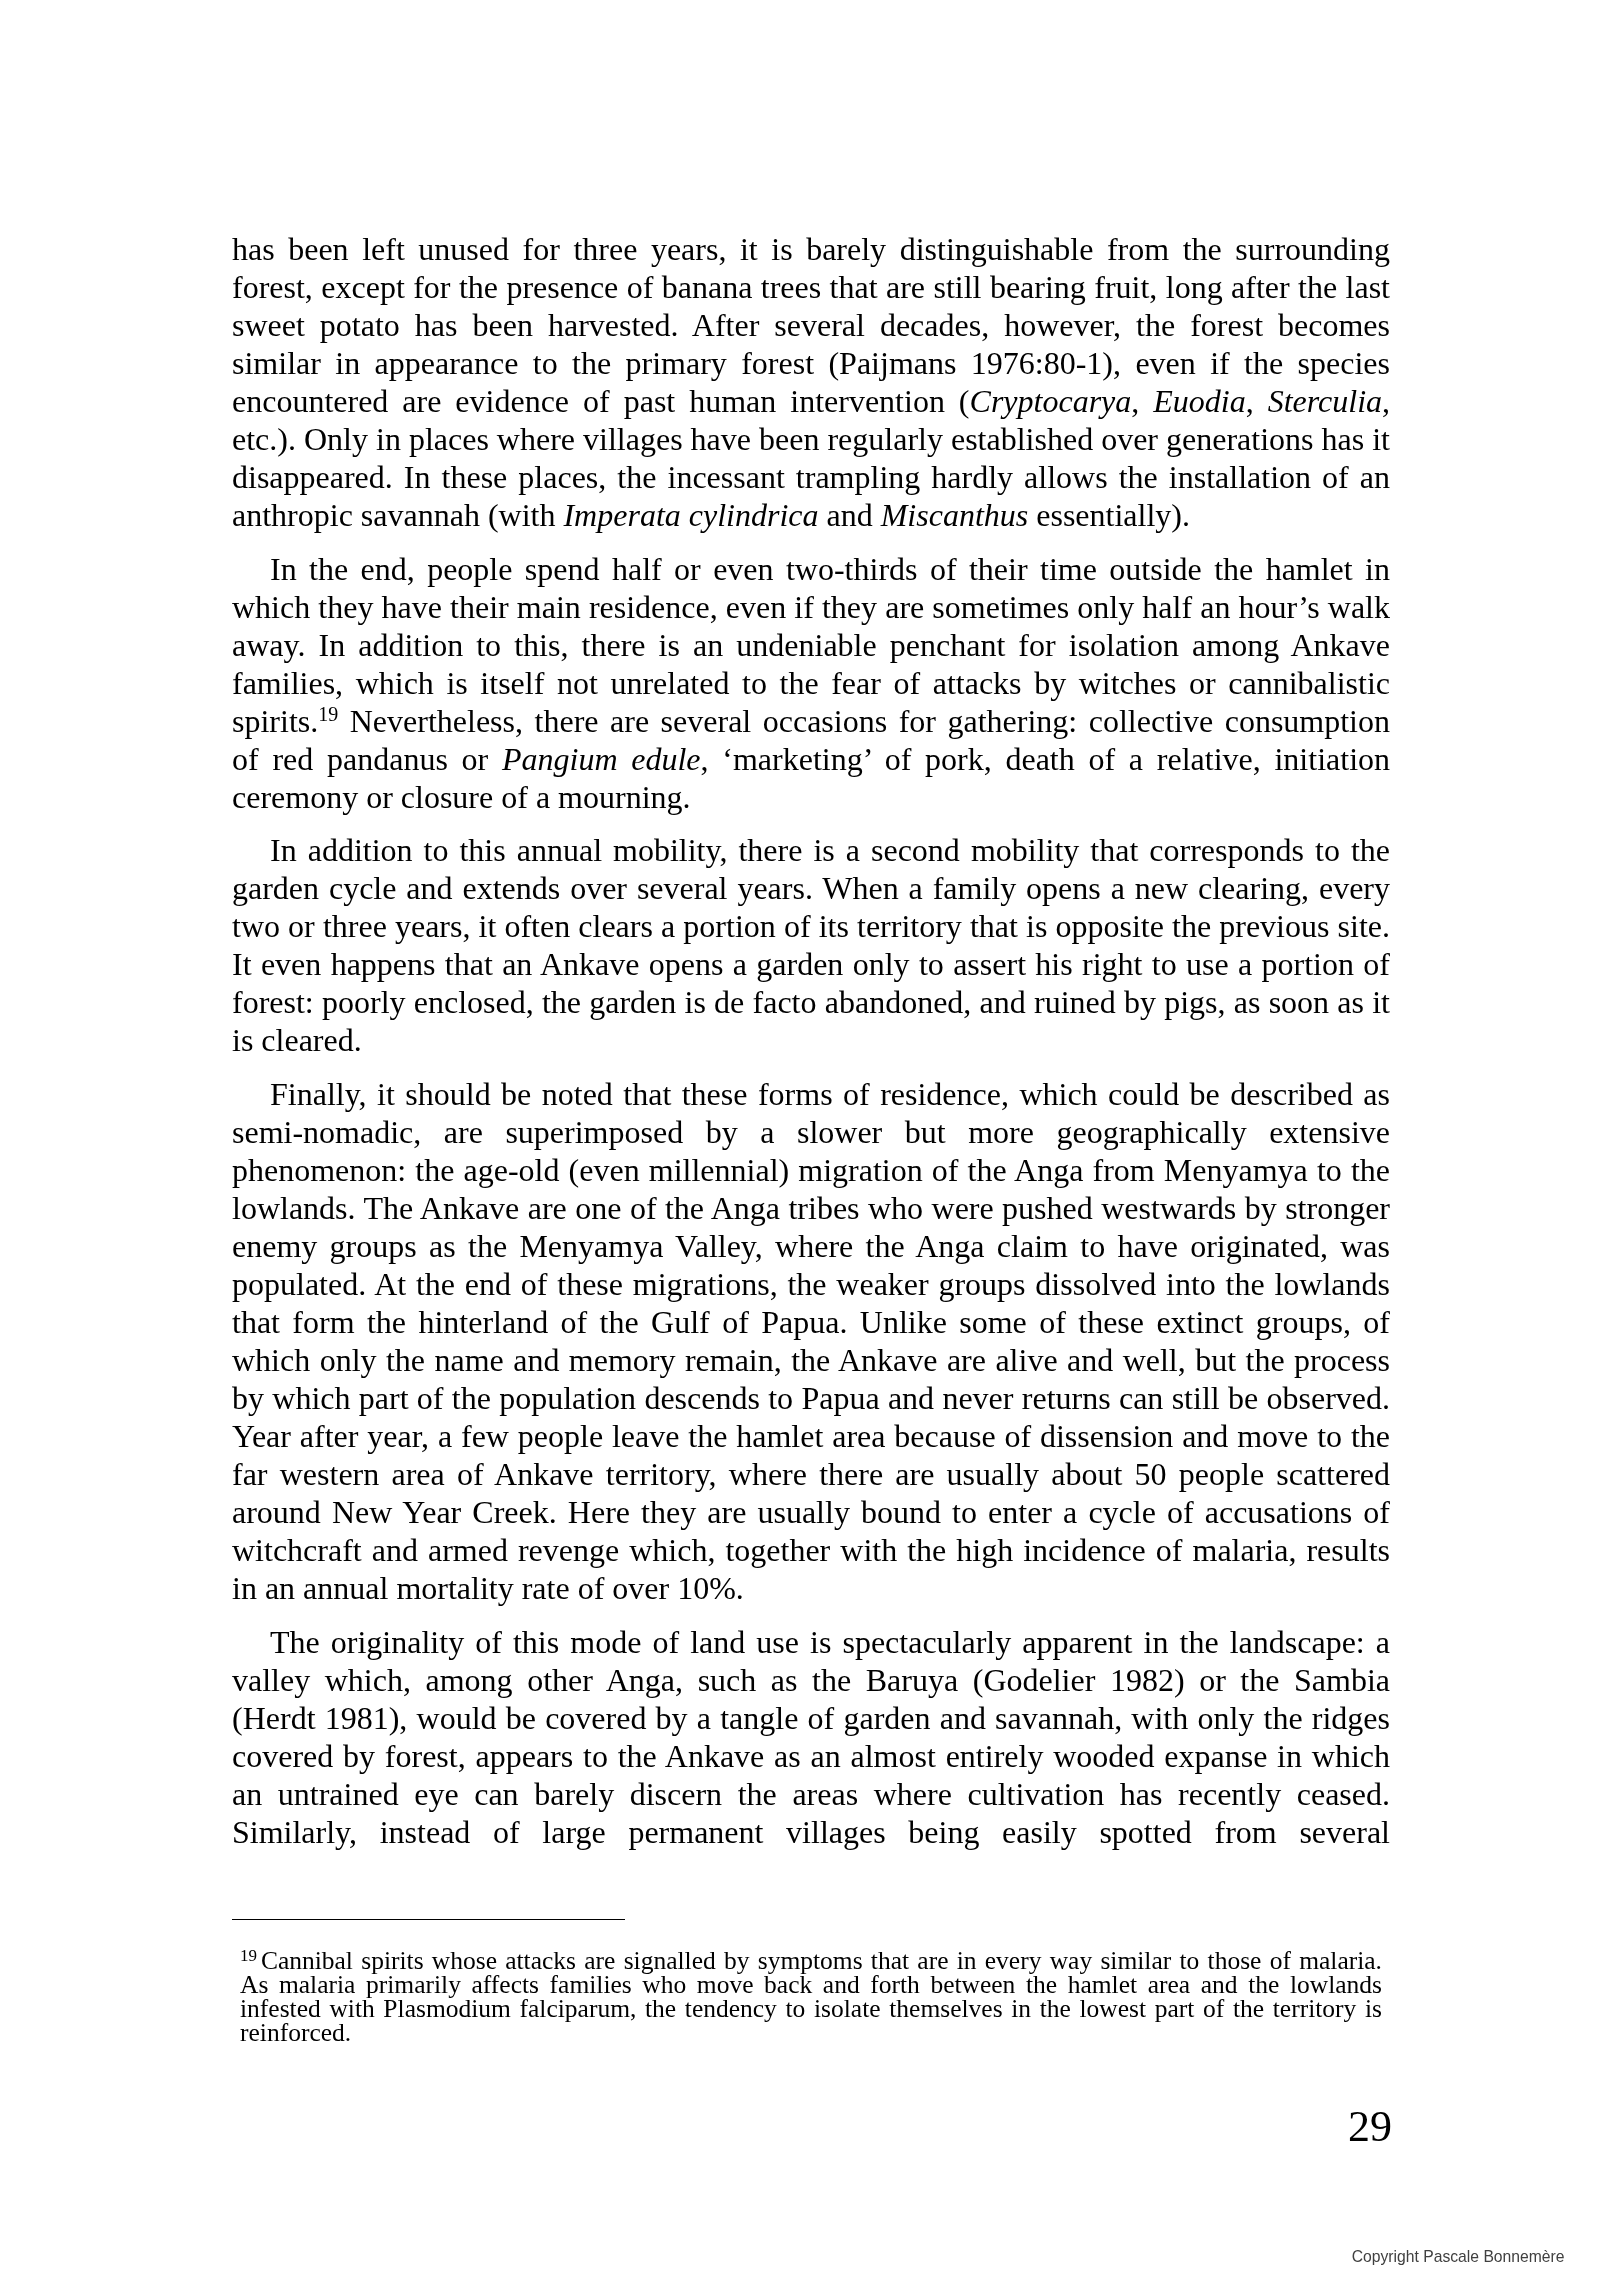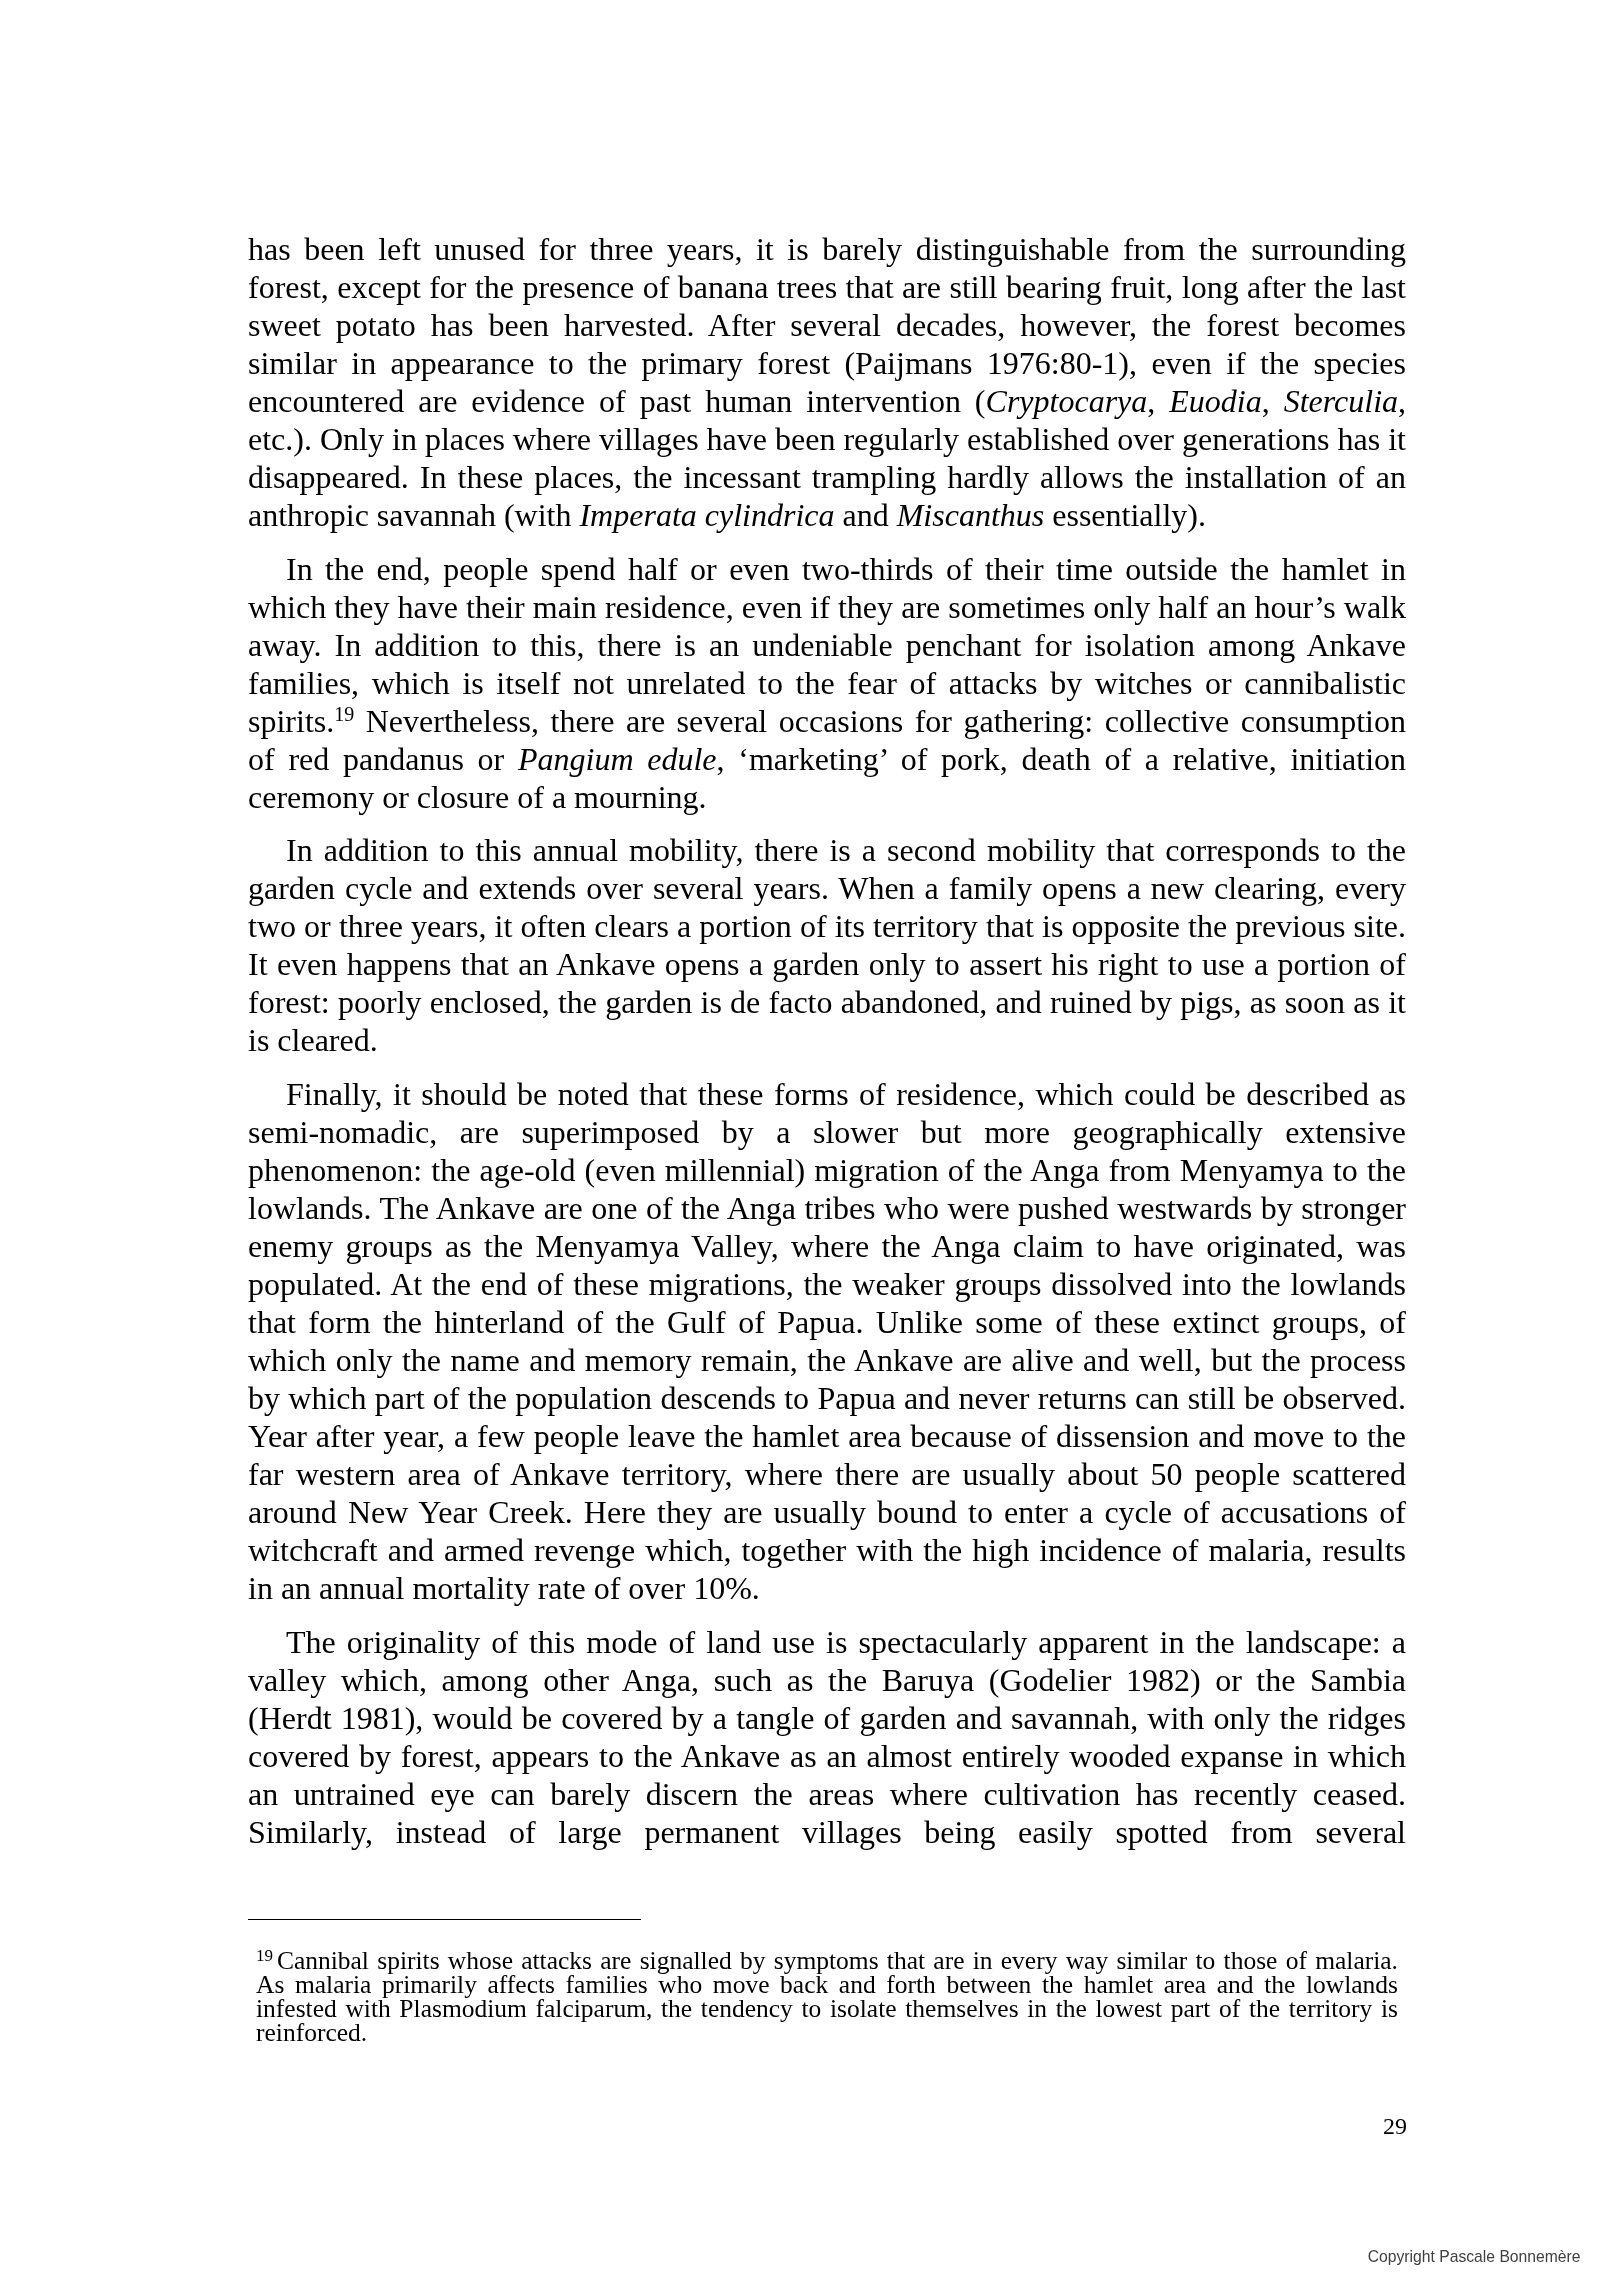--- a/index.html
+++ b/index.html
@@ -9,21 +9,21 @@
     }
     body {
       width: 1623px;
       height: 2295px;
       position: relative;
       overflow: hidden;
       color: #000000;
     }
     .page {
       position: absolute;
-      left: 16px;
+      left: 0;
       top: 0;
       width: 1573px;
       height: 2295px;
       background: #ffffff;
     }
     .body-text {
       position: absolute;
       left: 232px;
       top: 230px;
       width: 1158px;
@@ -75,21 +75,21 @@
       vertical-align: 8.5px;
       margin-right: 3.9px;
     }
     .page-number {
       position: absolute;
       left: 1348px;
       top: 2108px;
       width: 43px;
       text-align: right;
       font-family: "Liberation Serif", "DejaVu Serif", serif;
-      font-size: 24px;
+      font-size: 44px;
       line-height: 37px;
     }
     .copyright {
       position: absolute;
       right: 8.5px;
       top: 2248px;
       font-family: "Liberation Sans", "DejaVu Sans", sans-serif;
       font-size: 15.7px;
       line-height: 18.3px;
       color: #404040;

